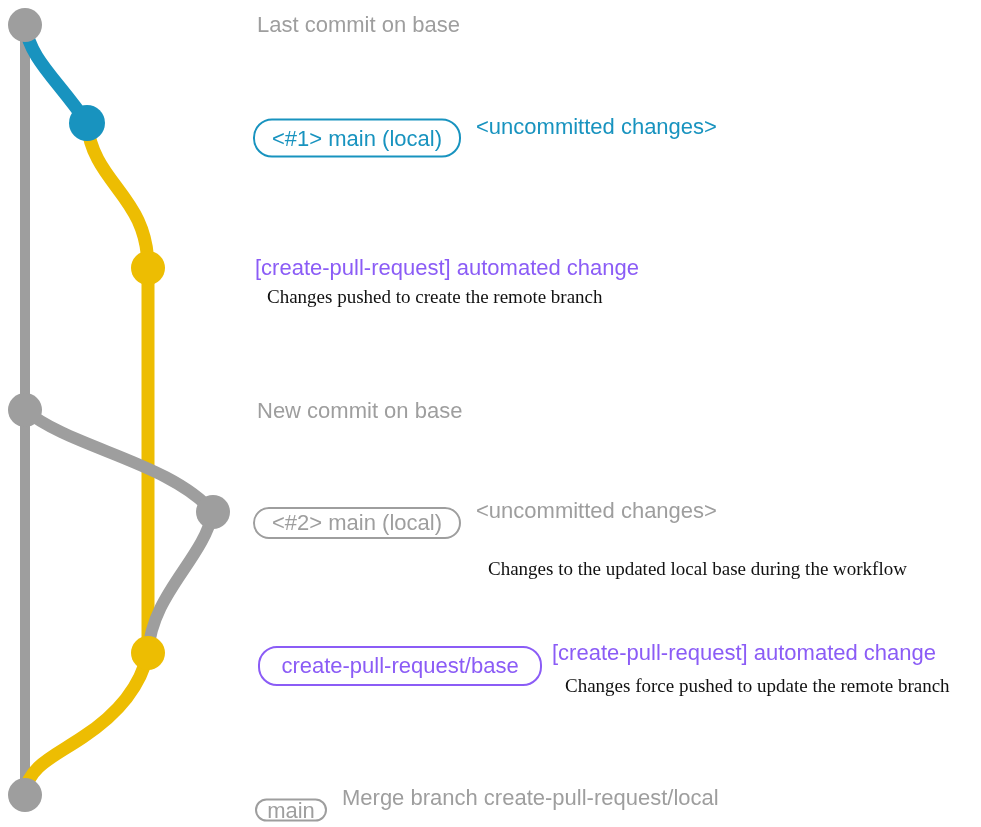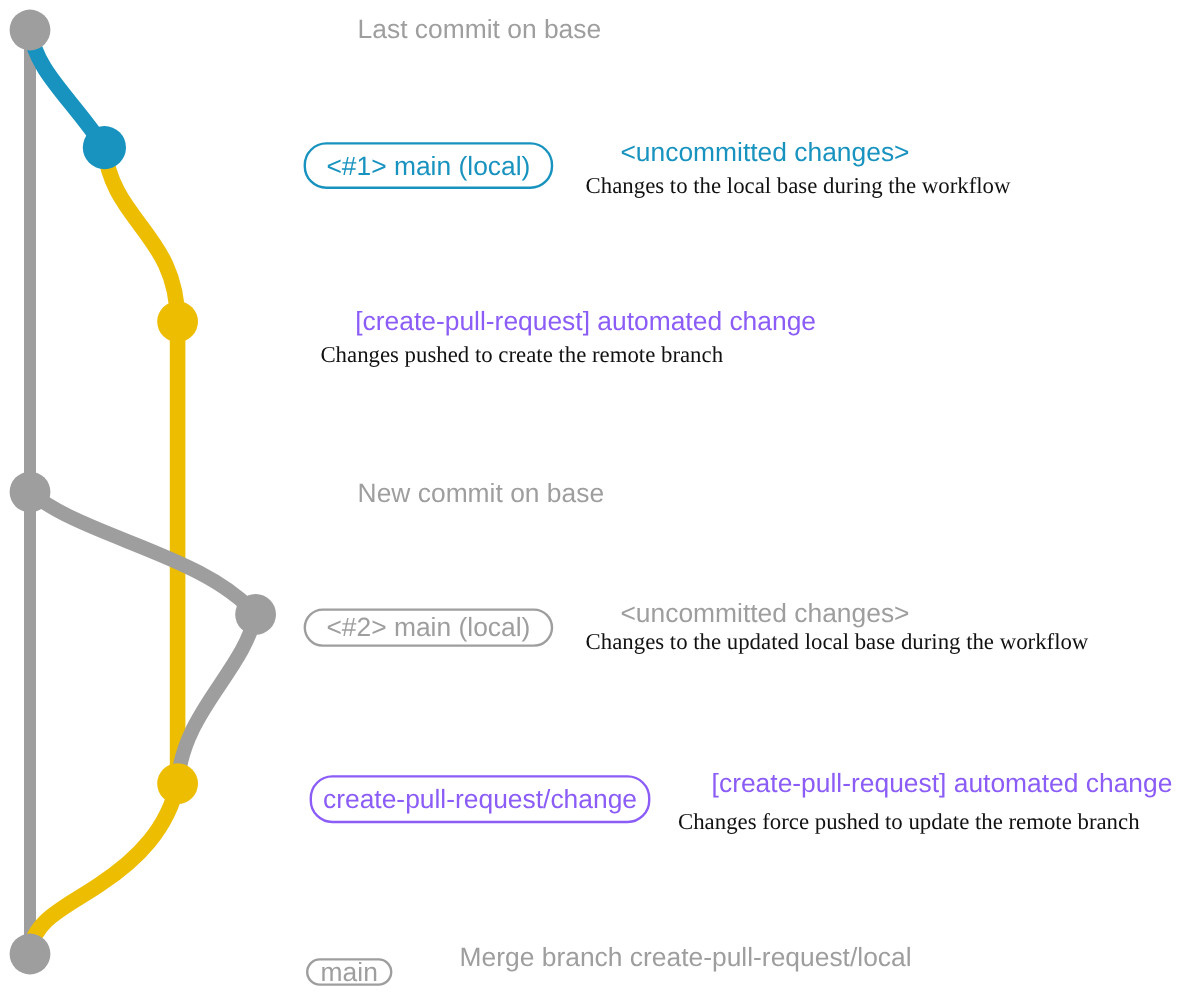--- a/index.html
+++ b/index.html
@@ -19,21 +19,21 @@
     position: absolute;
     left: 0;
     top: 0;
   }
   .ann {
     position: absolute;
     transform: translateY(-50%);
     white-space: nowrap;
     line-height: 1;
   }
-  .sans  { font: 22px "Liberation Sans", sans-serif; margin-left: 41px; }
+  .sans  { font: 22px "Liberation Sans", sans-serif; }
   .serif { font: 19px "Liberation Serif", serif; color: #111111; }
   .gray   { color: #9e9e9e; }
   .blue   { color: #1893bf; }
   .yellow { color: #8b5cf6; }
   .badge {
     border: 2px solid currentColor;
     border-radius: 19px;
     box-sizing: border-box;
     display: flex;
     align-items: center;
@@ -66,31 +66,30 @@
     <circle cx="25" cy="795" r="17" fill="#9e9e9e"></circle>
     <circle cx="87" cy="123" r="18" fill="#1893bf"></circle>
     <circle cx="148" cy="268" r="17" fill="#edbd02"></circle>
     <circle cx="148" cy="653" r="17" fill="#edbd02"></circle>
   </svg>
 
   <div class="ann sans gray" style="left:257px; top:25px">Last commit on base</div>
 
   <div class="ann badge blue" style="left:253px; top:126px; width:208px; height:39px">&lt;#1&gt; main (local)</div>
   <div class="ann sans blue" style="left:476px; top:127px">&lt;uncommitted changes&gt;</div>
-  <div class="ann serif" style="left:488px; top:156px">Changes to the local base during the workflow</div>
 
   <div class="ann sans yellow" style="left:255px; top:268px">[create-pull-request] automated change</div>
   <div class="ann sans gray" style="left:257px; top:411px">New commit on base</div>
 
   <div class="ann serif" style="left:267px; top:297px">Changes pushed to create the remote branch</div>
 
   <div class="ann badge gray" style="left:253px; top:511px; width:208px; height:32px">&lt;#2&gt; main (local)</div>
   <div class="ann sans gray" style="left:476px; top:511px">&lt;uncommitted changes&gt;</div>
-  <div class="ann serif" style="left:488px; top:536px">Changes to the updated local base during the workflow</div>
+  <div class="ann serif" style="left:488px; top:569px">Changes to the updated local base during the workflow</div>
 
-  <div class="ann badge yellow" style="left:258px; top:654px; width:284px; height:40px">create-pull-request/change</div>
+  <div class="ann badge yellow" style="left:258px; top:654px; width:284px; height:40px">create-pull-request/base</div>
   <div class="ann sans yellow" style="left:552px; top:653px">[create-pull-request] automated change</div>
   <div class="ann serif" style="left:565px; top:686px">Changes force pushed to update the remote branch</div>
 
   <div class="ann badge gray" style="left:255px; top:798px; width:72px; height:23px">main</div>
   <div class="ann sans gray" style="left:342px; top:798px">Merge branch create-pull-request/local</div>
 
 </div>
 
 </body></html>

